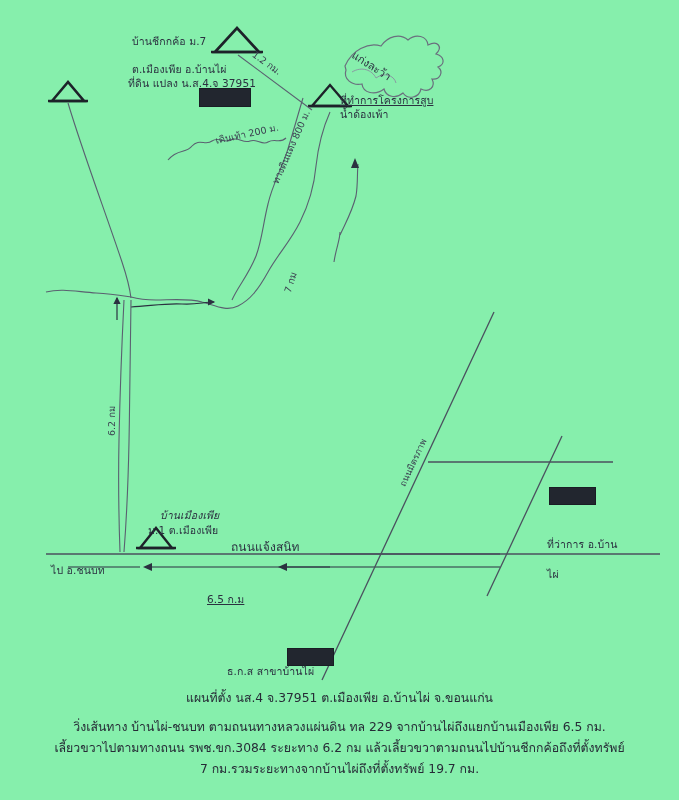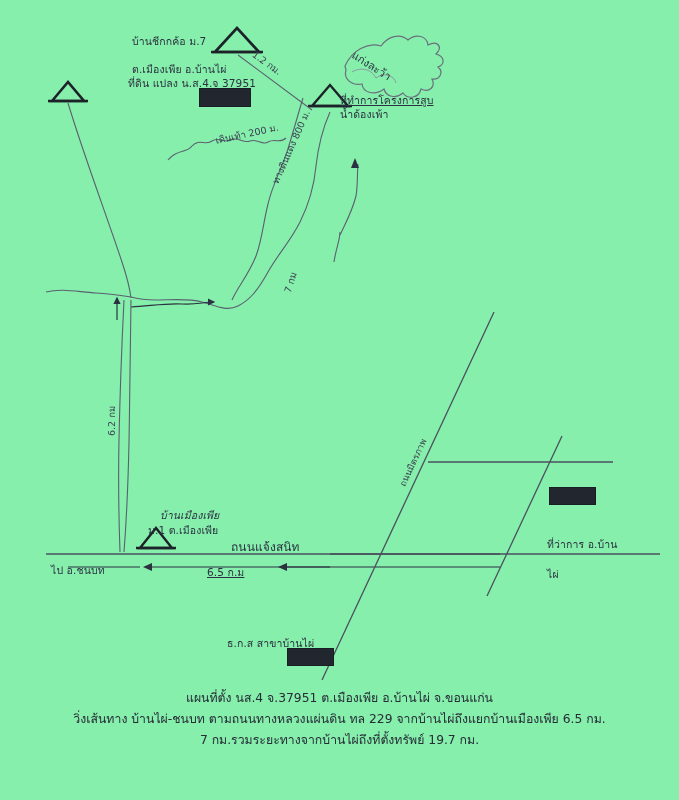--- a/index.html
+++ b/index.html
@@ -48,21 +48,21 @@
     position: absolute;
     left: 0;
     top: 688px;
     width: 679px;
     text-align: center;
     color: #262b36;
     font-size: 12.3px;
     line-height: 21px;
   }
   #caption .cap-line { display: block; }
-  #caption .cap-line.first { margin-bottom: 0px; }
+  #caption .cap-line.first { margin-bottom: 8px; }
 </style>
 </head>
 <body>
 
 <div id="page">
 
   <svg id="map-svg" viewBox="0 0 679 690">
     <defs>
       <marker id="arrowhead" markerWidth="7" markerHeight="7" refX="5" refY="3" orient="auto">
         <path d="M0,0 L6,3 L0,6 z" fill="#2b3140"></path>
@@ -153,41 +153,42 @@
 
   <div class="lbl" style="left:340px; top:93px;text-decoration:underline;">ที่ทำการโครงการสูบ</div>
   <div class="lbl" style="left:340px; top:107px;">น้ำด้องเพ้า</div>
 
   <div class="lbl" style="left:160px; top:508px;font-style:italic;">บ้านเมืองเพีย</div>
   <div class="lbl" style="left:148px; top:523px;">ม.1 ต.เมืองเพีย</div>
 
   <div class="lbl" style="left:547px; top:537px;">ที่ว่าการ อ.บ้าน</div>
   <div class="lbl" style="left:547px; top:523px;margin-top:44px;">ไผ่</div>
 
-  <div class="lbl" style="left:227px; top:636px;">ธ.ก.ส สาขาบ้านไผ่</div>
+  <div class="lbl" style="left:227px; top:664px;">ธ.ก.ส สาขาบ้านไผ่</div>
 
   <div class="lbl" style="left:51px; top:563px;">ไป อ.ชนบท</div>
 
   <div class="lbl" style="left:231px; top:539px; font-size:12px;">ถนนแจ้งสนิท</div>
 
-  <div class="lbl" style="left:207px; top:565px;text-decoration:underline;">6.5 ก.ม</div>
+  <div class="lbl" style="left:207px; top:592px;text-decoration:underline;">6.5 ก.ม</div>
 
   <div class="rot" style="left:258px; top:47px; transform: rotate(36deg);">1.2 กม.</div>
 
   <div class="rot" style="left:214px; top:133px; transform: rotate(-12deg);">เดินเท้า 200 ม.</div>
 
   <div class="rot" style="left:268px; top:180px; transform: rotate(-66deg);">ทางดินแดง 800 ม.</div>
 
   <div class="rot" style="left:280px; top:290px; transform: rotate(-72deg);">7 กม</div>
 
   <div class="rot" style="left:104px; top:436px; transform: rotate(-90deg);">6.2 กม</div>
 
   <div class="rot" style="left:358px; top:46px; transform: rotate(33deg); font-size:11px; color:#2b3140;">แก่งละว้า</div>
 
   <div class="rot" style="left:396px; top:483px; transform: rotate(-65deg); font-size:9px;">ถนนมิตรภาพ</div>
 
   <div id="caption">
     <span class="cap-line first">แผนที่ตั้ง นส.4 จ.37951 ต.เมืองเพีย  อ.บ้านไผ่ จ.ขอนแก่น</span>
     <span class="cap-line">วิ่งเส้นทาง บ้านไผ่-ชนบท ตามถนนทางหลวงแผ่นดิน ทล 229 จากบ้านไผ่ถึงแยกบ้านเมืองเพีย 6.5 กม.</span>
+    <span class="cap-line">เลี้ยวขวาไปตามทางถนน รพช.ขก.3084 ระยะทาง 6.2 กม แล้วเลี้ยวขวาตามถนนไปบ้านชีกกค้อถึงที่ตั้งทรัพย์</span>
     <span class="cap-line">7 กม.รวมระยะทางจากบ้านไผ่ถึงที่ตั้งทรัพย์ 19.7 กม.</span>
   </div>
 
 </div>
 
 </body></html>

